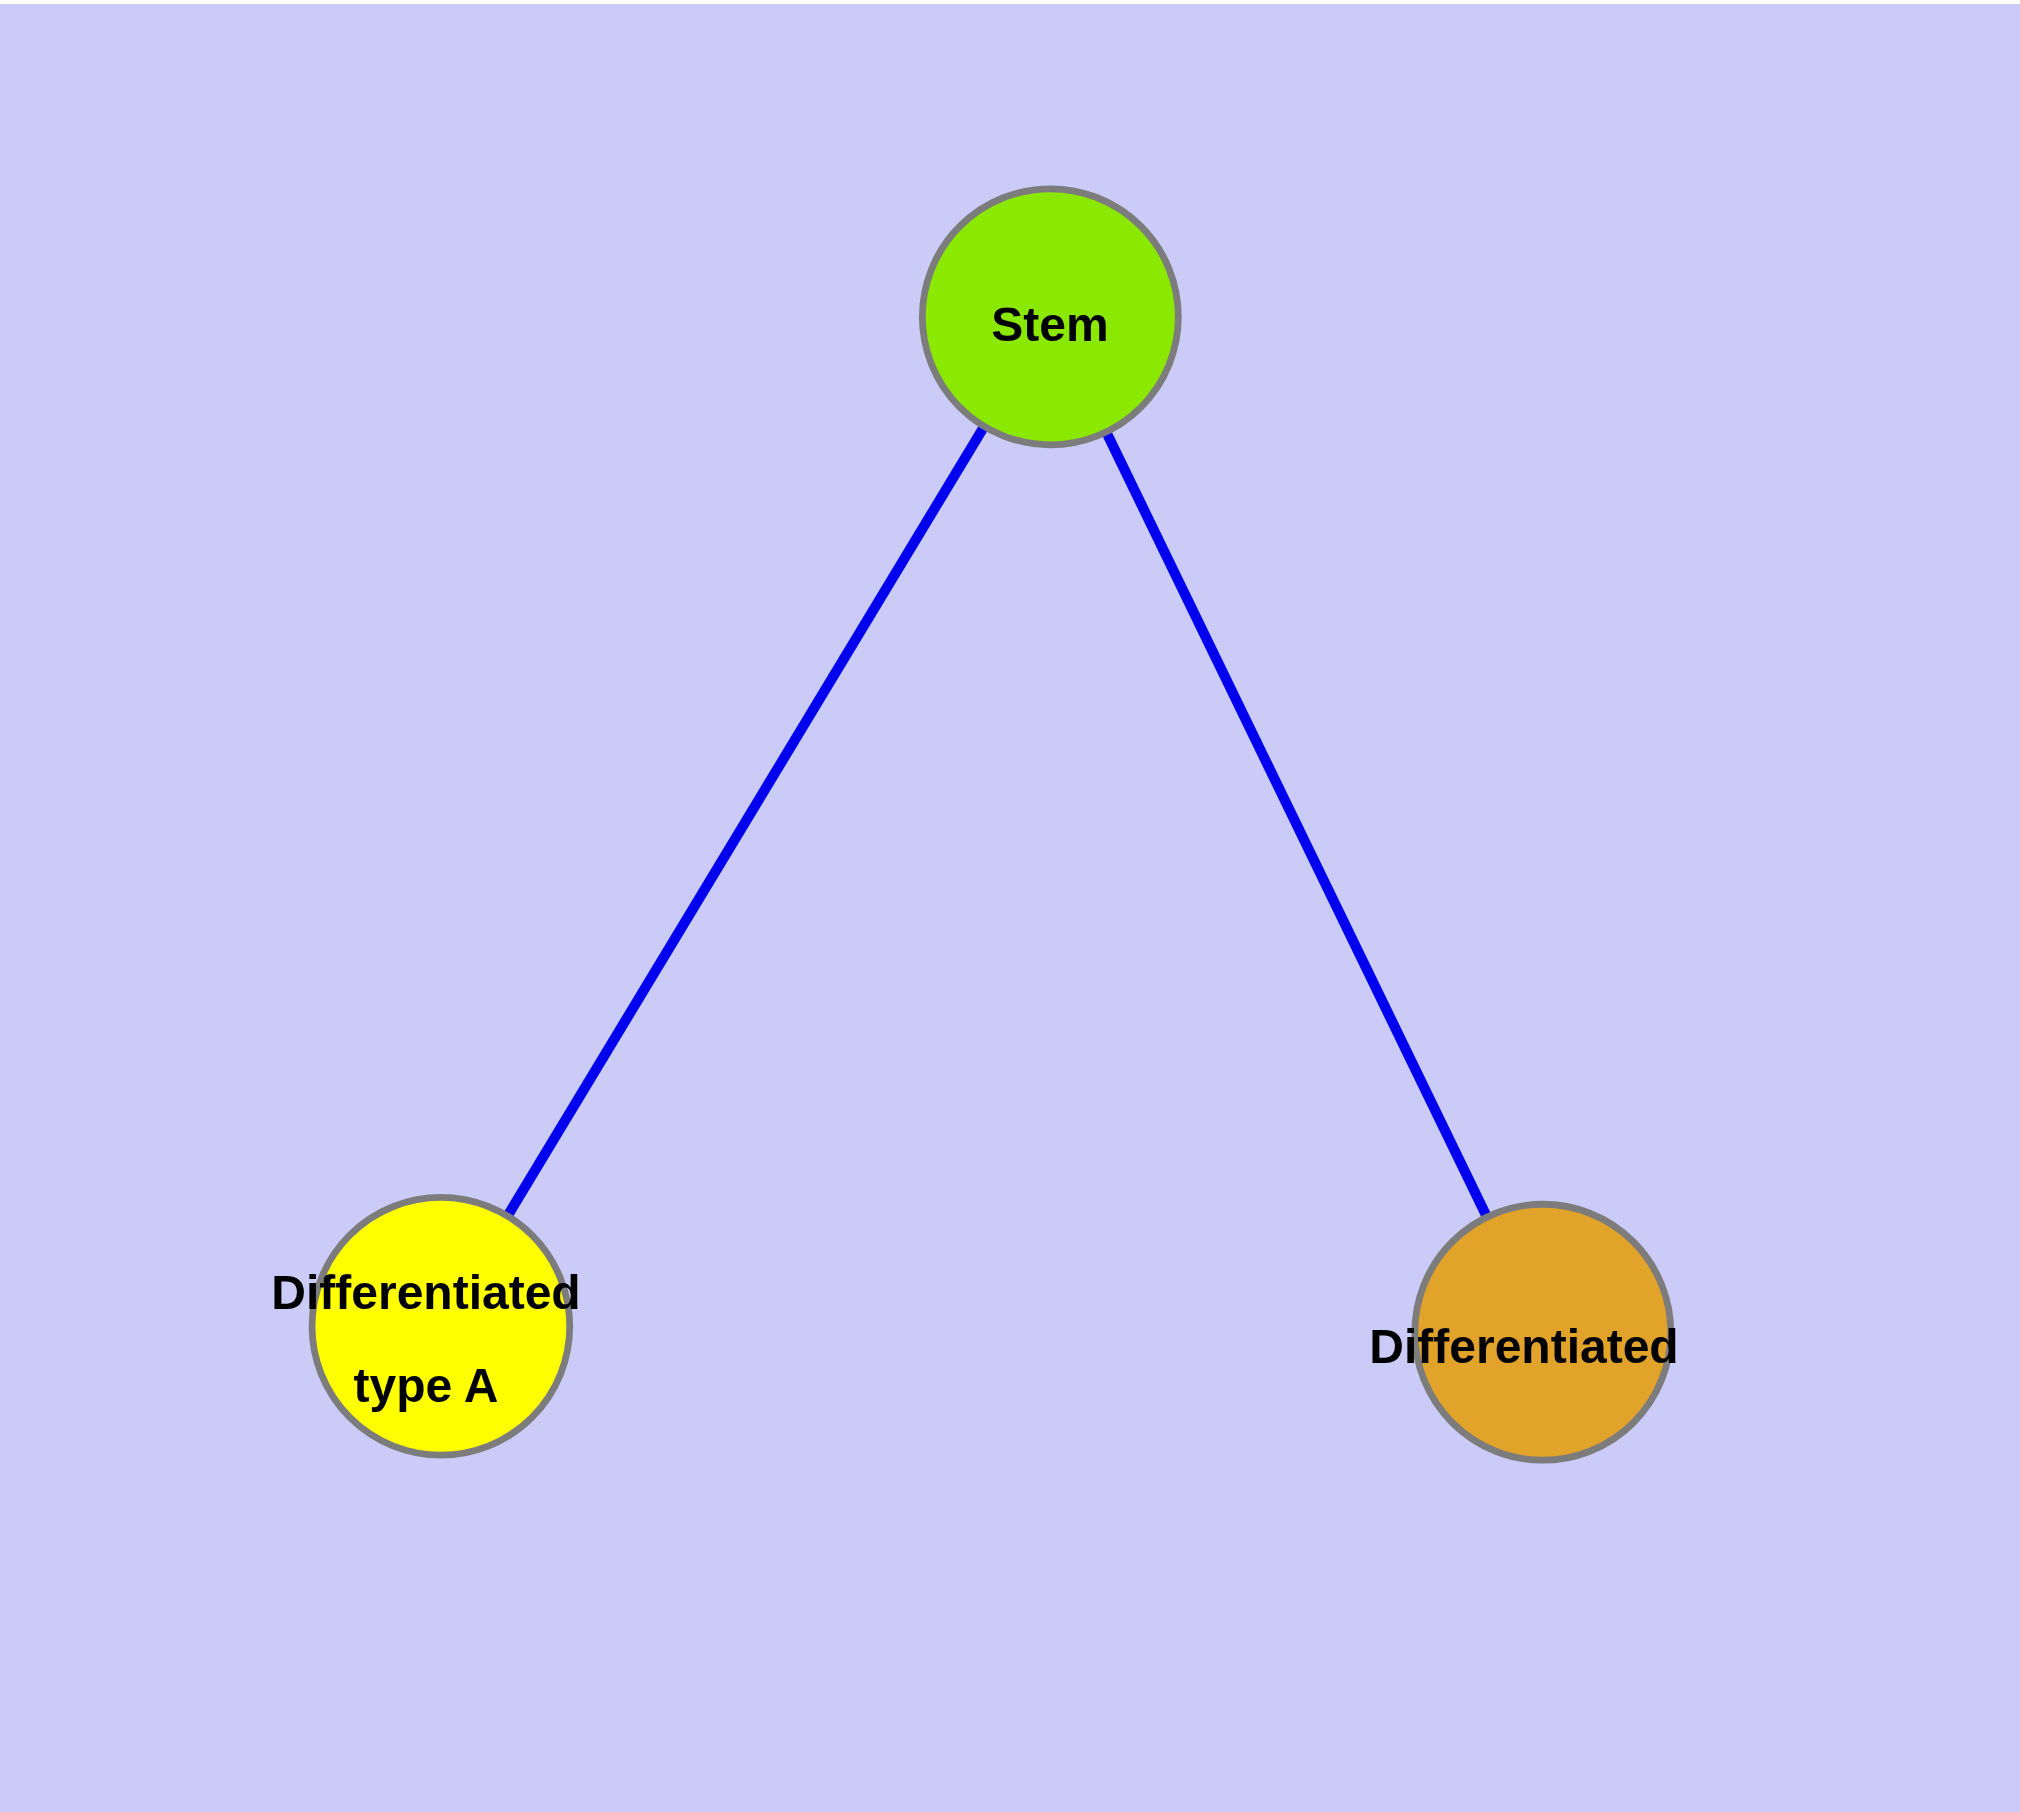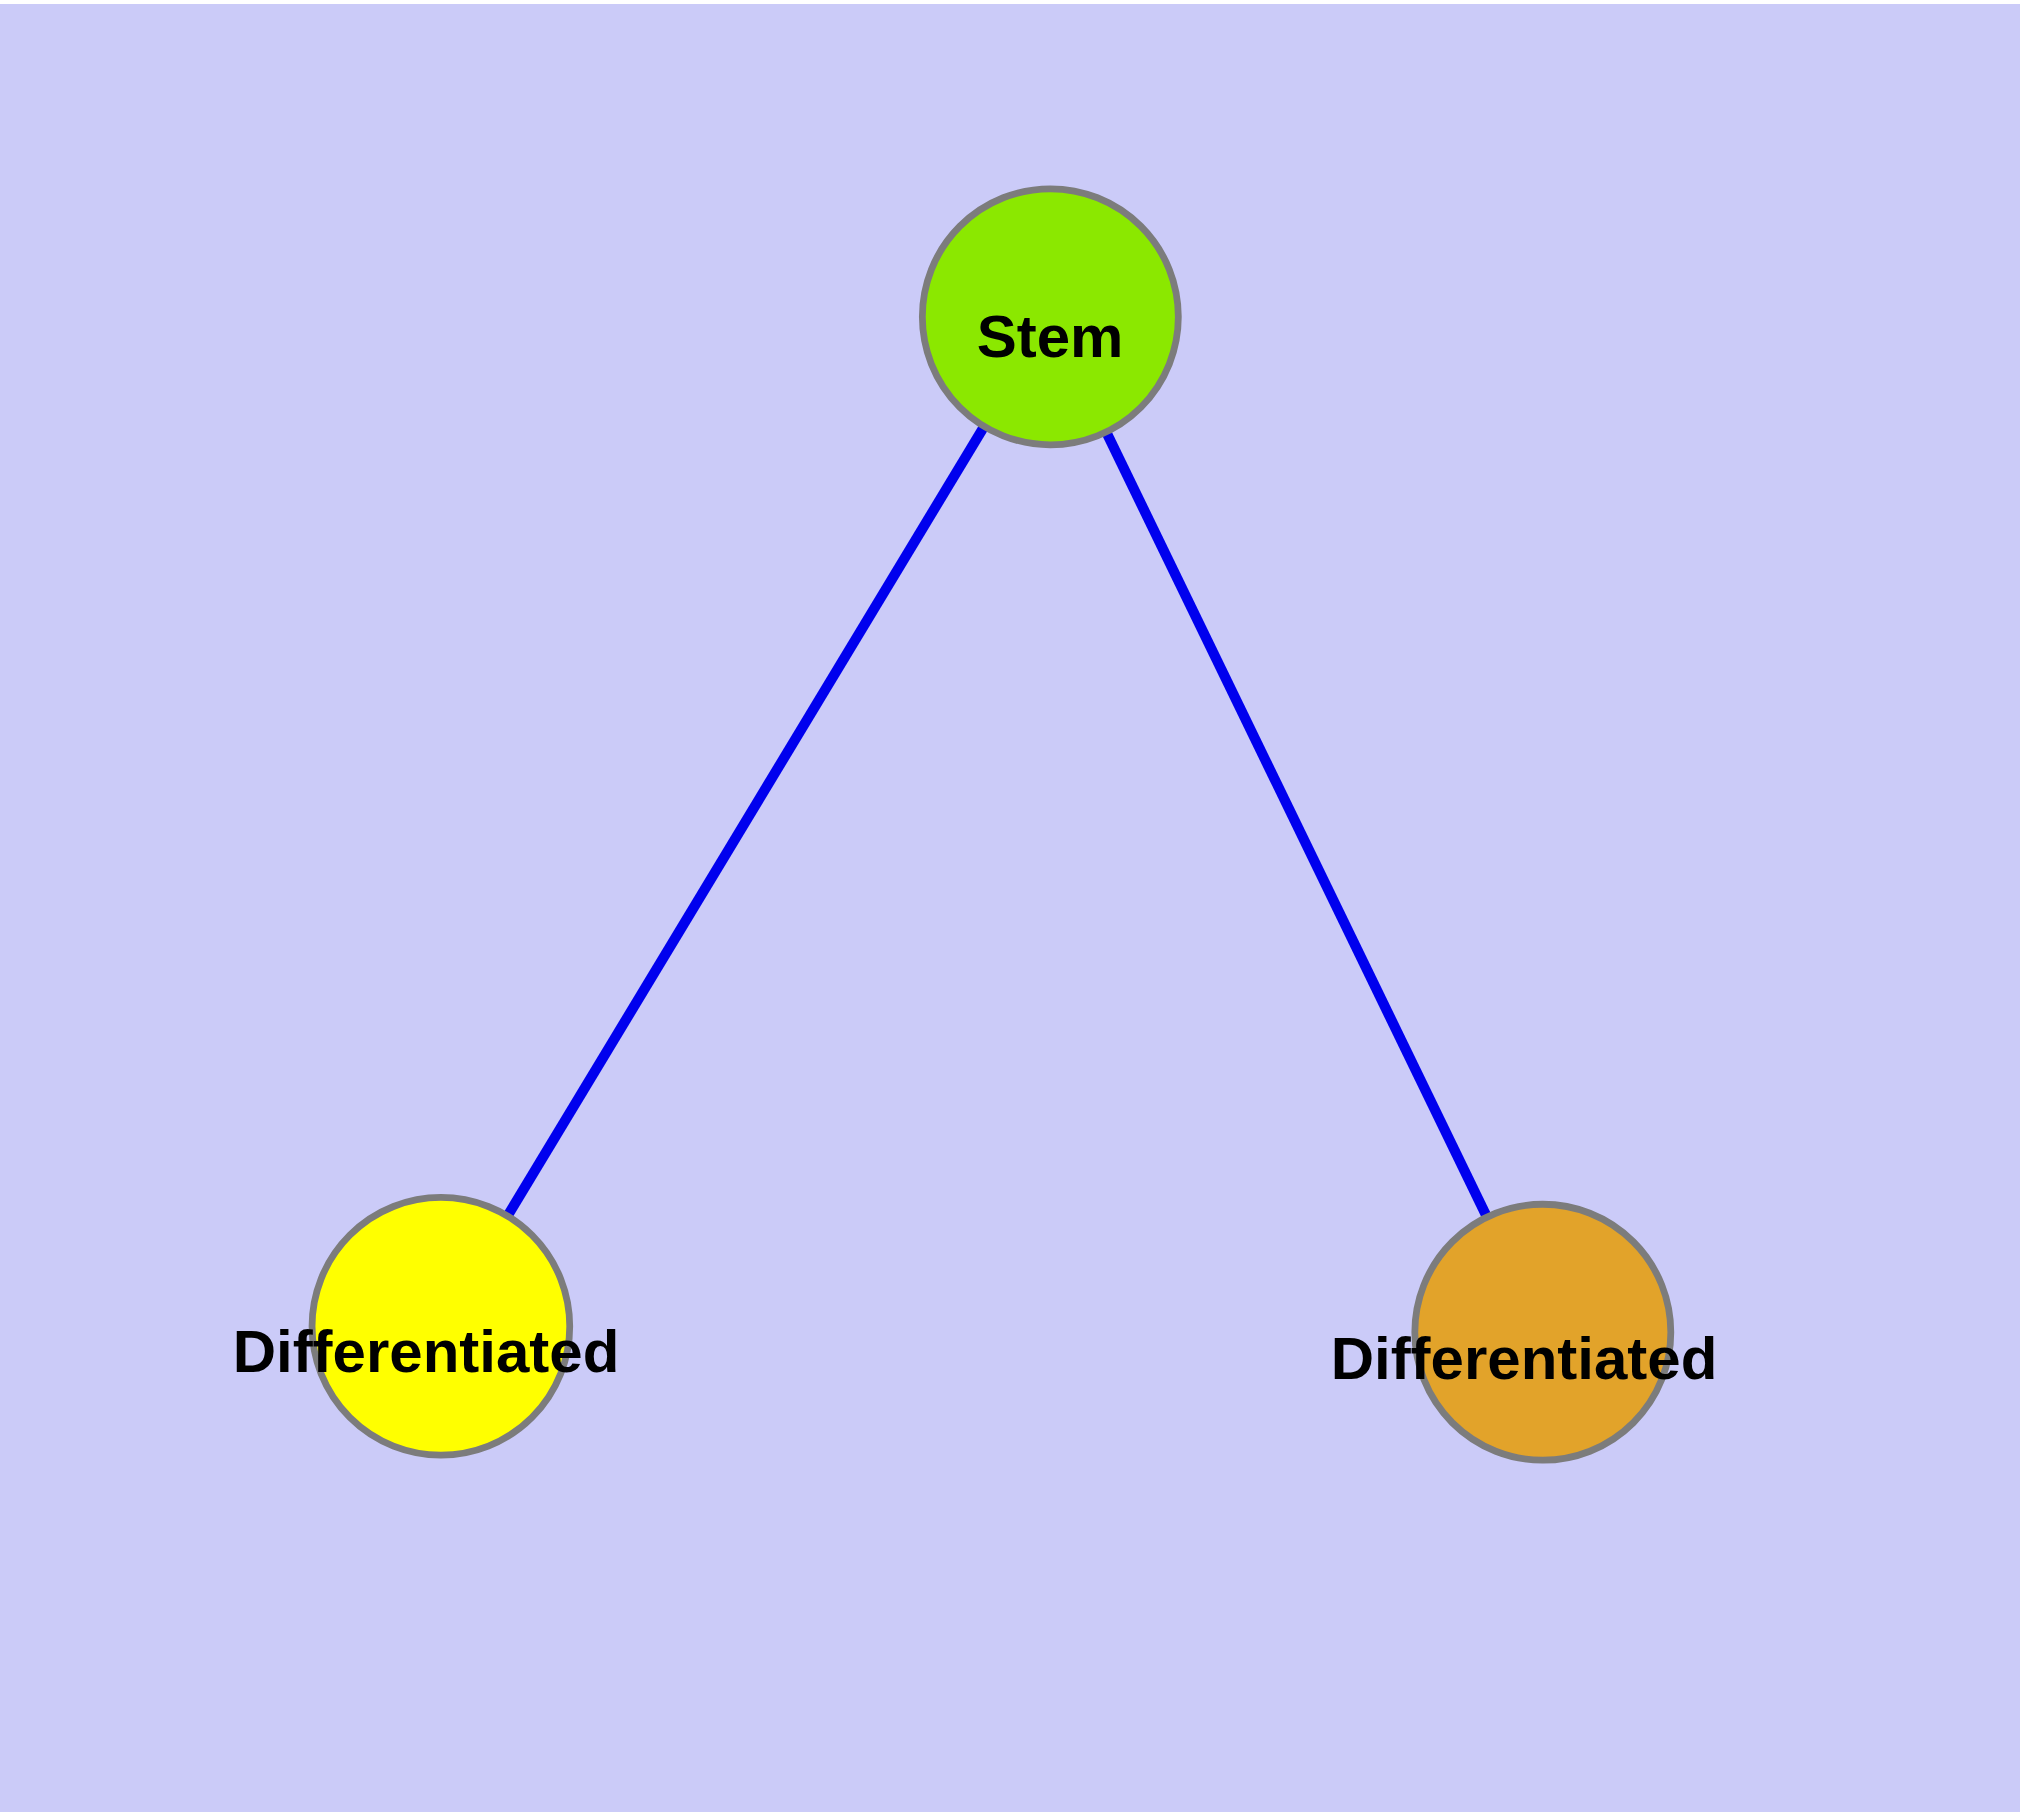--- a/index.html
+++ b/index.html
@@ -36,25 +36,24 @@
   }
   .node-circle {
     stroke: #7C7C7C;        
     stroke-width: 8px;
   }
   .node-label {
     position: absolute;
     transform: translate(-50%, -50%);
     text-align: center;
     color: #000000;
-    font-size: 60px;
+    font-size: 48px;
     font-weight: bold;
     line-height: 93px;
     white-space: nowrap;
-    margin-top: 12px;
   }
   .label-stem   { left: 1050px; top: 320px;  }
   .label-type-a { left: 426px;  top: 1335px; }
   .label-type-b { left: 1524px; top: 1342px; }
 </style>
 </head>
 <body>
 
 <div class="page">
 
@@ -70,20 +69,21 @@
 
       <circle class="node-circle" cx="520" cy="1560" r="152" fill="#FFFF00"></circle>
 
       <circle class="node-circle" cx="1820" cy="1567" r="151" fill="#E2A32A"></circle>
     </svg>
 
     <div class="node-label label-stem">Stem</div>
 
     <div class="node-label label-type-a">
       <div>Differentiated</div>
+      <div>type A</div>
     </div>
 
     <div class="node-label label-type-b">
       <div>Differentiated</div>
     </div>
 
   </div>
 </div>
 
 

